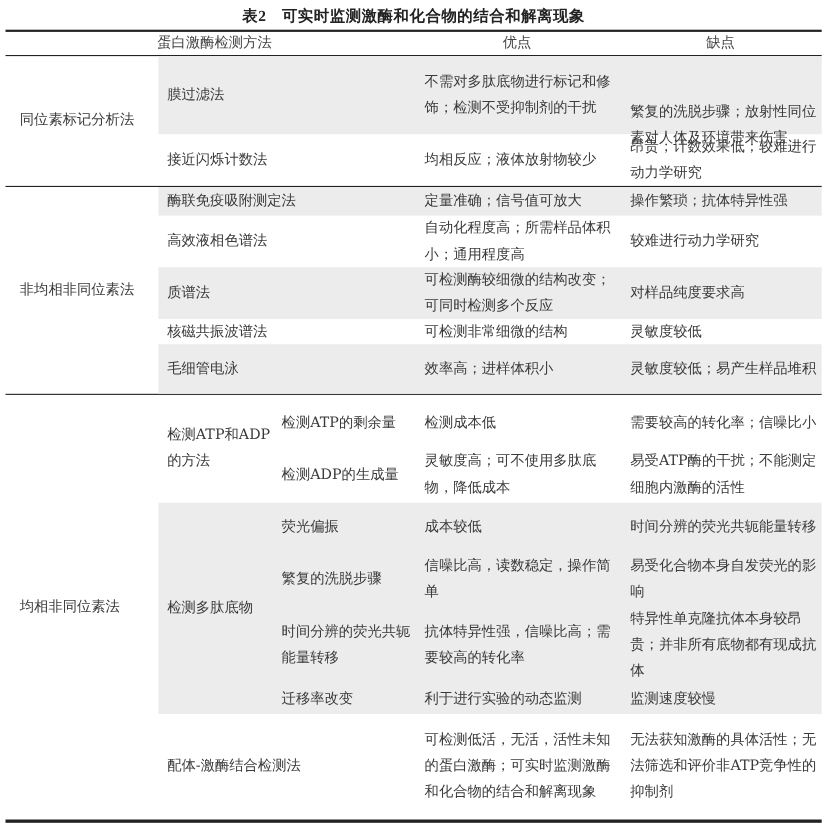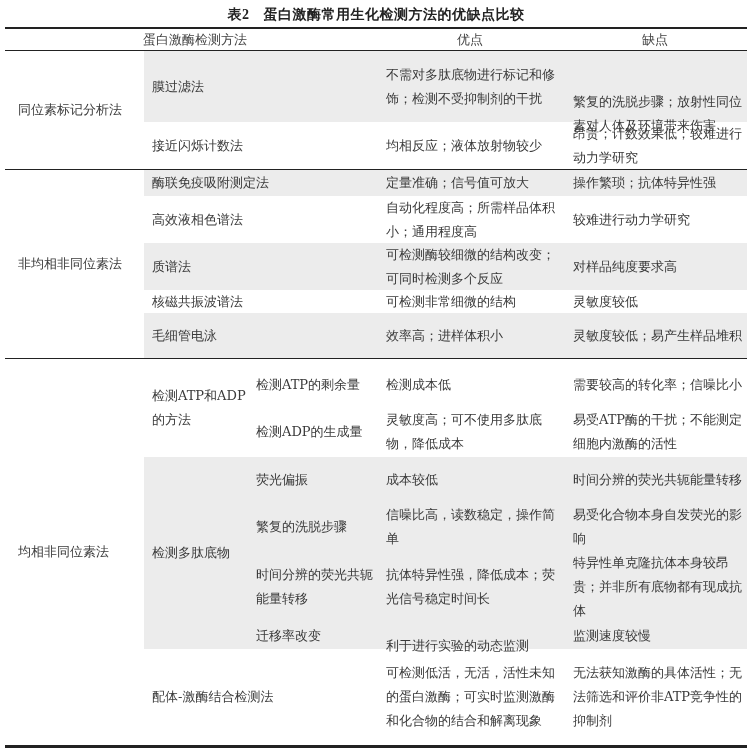--- a/index.html
+++ b/index.html
@@ -9,21 +9,21 @@
   .rule { position:absolute; left:5px; width:742px; background:#222; }
   .cell { position:absolute; display:flex; align-items:center; box-sizing:border-box; line-height:24px; }
   .cell span { display:block; }
   .shade { position:absolute; background:#ececec; }
   .hdr { font-size:13px; color:#444; justify-content:center; }
 </style>
 </head>
 <body>
 
 <div class="title">
-  <span class="num">表2</span><span>蛋白激酶常用生化检测方法的优缺点比较</span>
+  <span class="num">表2</span><span>可实时监测激酶和化合物的结合和解离现象</span>
 </div>
 
 <div class="rule" style="top:27px;height:2px;"></div>
 <div class="rule" style="top:50px;height:1px;"></div>
 <div class="rule" style="top:169px;height:1px;"></div>
 <div class="rule" style="top:358px;height:1px;"></div>
 <div class="rule" style="top:745px;height:3px;"></div>
 
 <div class="shade" style="left:144px;width:603px;top:51px;height:71px;"></div>
 <div class="shade" style="left:144px;width:603px;top:170px;height:26px;"></div>
@@ -166,30 +166,30 @@
     <span>信噪比高，读数稳定，操作简单</span>
   </div>
 <div class="cell" style="left:573px;width:170px;top:503px;height:48px;">
     <span>易受化合物本身自发荧光的影响</span>
   </div>
 
 <div class="cell" style="left:256px;width:126px;top:551px;height:72px;">
     <span>时间分辨的荧光共轭能量转移</span>
   </div>
 <div class="cell" style="left:386px;width:172px;top:551px;height:72px;">
-    <span>抗体特异性强，降低成本；荧光信号稳定时间长</span>
+    <span>抗体特异性强，信噪比高；需要较高的转化率</span>
   </div>
 <div class="cell" style="left:573px;width:170px;top:551px;height:72px;">
     <span>特异性单克隆抗体本身较昂贵；并非所有底物都有现成抗体</span>
   </div>
 
 <div class="cell" style="left:256px;width:126px;top:623px;height:26px;">
     <span>迁移率改变</span>
   </div>
-<div class="cell" style="left:386px;width:172px;top:623px;height:26px;margin-top:10px;">
+<div class="cell" style="left:386px;width:172px;top:623px;height:26px;">
     <span>利于进行实验的动态监测</span>
   </div>
 <div class="cell" style="left:573px;width:170px;top:623px;height:26px;">
     <span>监测速度较慢</span>
   </div>
 
 <div class="cell" style="left:152px;width:230px;top:649px;height:96px;">
     <span>配体-激酶结合检测法</span>
   </div>
 <div class="cell" style="left:386px;width:172px;top:649px;height:96px;">

